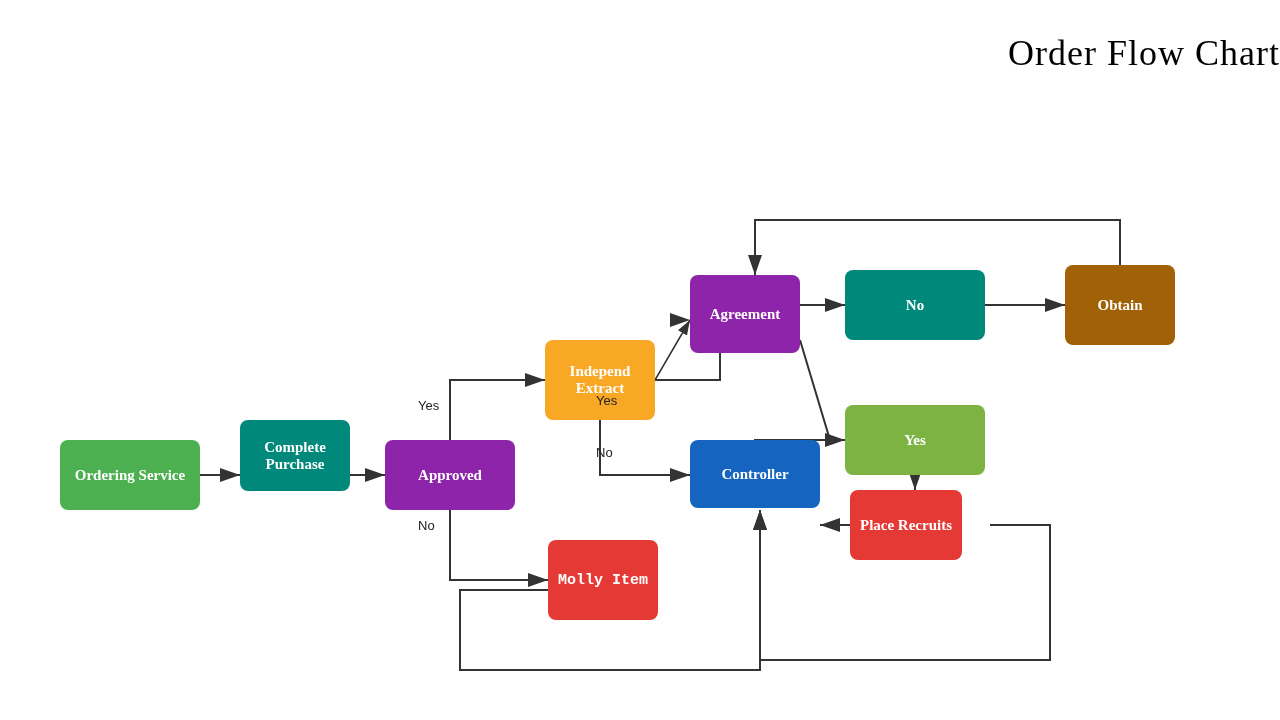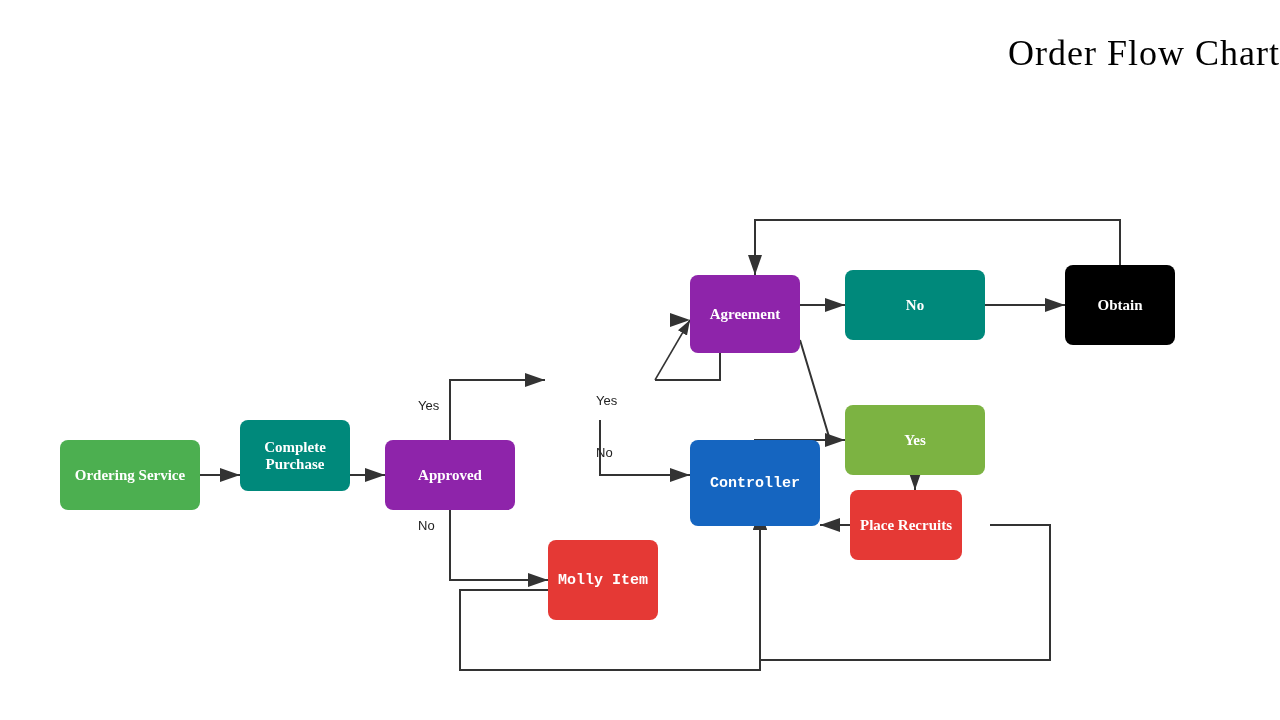--- a/index.html
+++ b/index.html
@@ -51,23 +51,23 @@
       color: #222;
       font-family: Arial, sans-serif;
     }
     
     #ordering-service { left: 60px; top: 340px; width: 140px; height: 70px; background: #4caf50; }
     #complete-purchase { left: 240px; top: 320px; width: 110px; height: 71px; background: #00897b; }
     #approved { left: 385px; top: 340px; width: 130px; height: 70px; background: #8e24aa; }
     #independ-extract { left: 545px; top: 240px; width: 110px; height: 80px; background: #f9a825; }
     #agreement { left: 690px; top: 175px; width: 110px; height: 78px; background: #8e24aa; }
     #no-node { left: 845px; top: 170px; width: 140px; height: 70px; background: #00897b; }
-    #obtain { left: 1065px; top: 165px; width: 110px; height: 80px; background: #000000; }
+    #obtain { left: 1065px; top: 165px; width: 110px; height: 80px; background: #a16207; }
     #yes-node { left: 845px; top: 305px; width: 140px; height: 70px; background: #7cb342; }
-    #controller { left: 690px; top: 340px; width: 130px; height: 86px; background: #1565c0; font-family: Liberation Mono, monospace; }
+    #controller { left: 690px; top: 340px; width: 130px; height: 68px; background: #1565c0; }
     #place-recruits { left: 850px; top: 390px; width: 112px; height: 70px; background: #e53935; }
     #molly-item { left: 548px; top: 440px; width: 110px; height: 80px; background: #e53935; font-family: Liberation Mono, monospace; }
   </style>
 </head>
 <body>
 
 <h1 class="page-title">Order Flow Chart</h1>
 
 <div class="flowchart-container">
 
@@ -109,20 +109,21 @@
 
     <polyline points="915,375 915,390" fill="none" stroke="#333" stroke-width="2" marker-end="url(#arrowhead)"></polyline>
 
     <polyline points="990,425 1050,425 1050,560 760,560 760,410" fill="none" stroke="#333" stroke-width="2" marker-end="url(#arrowhead)"></polyline>
 
   </svg>
 
   <div class="node" id="ordering-service">Ordering Service</div>
   <div class="node" id="complete-purchase">Complete Purchase</div>
   <div class="node" id="approved">Approved</div>
+  <div class="node" id="independ-extract">Independ Extract</div>
   <div class="node" id="agreement">Agreement</div>
   <div class="node" id="no-node">No</div>
   <div class="node" id="obtain">Obtain</div>
   <div class="node" id="yes-node">Yes</div>
   <div class="node" id="controller">Controller</div>
   <div class="node" id="place-recruits">Place Recruits</div>
   <div class="node" id="molly-item">Molly Item</div>
 
   <div class="label" style="left: 418px; top: 298px;">Yes</div>
   <div class="label" style="left: 418px; top: 418px;">No</div>

